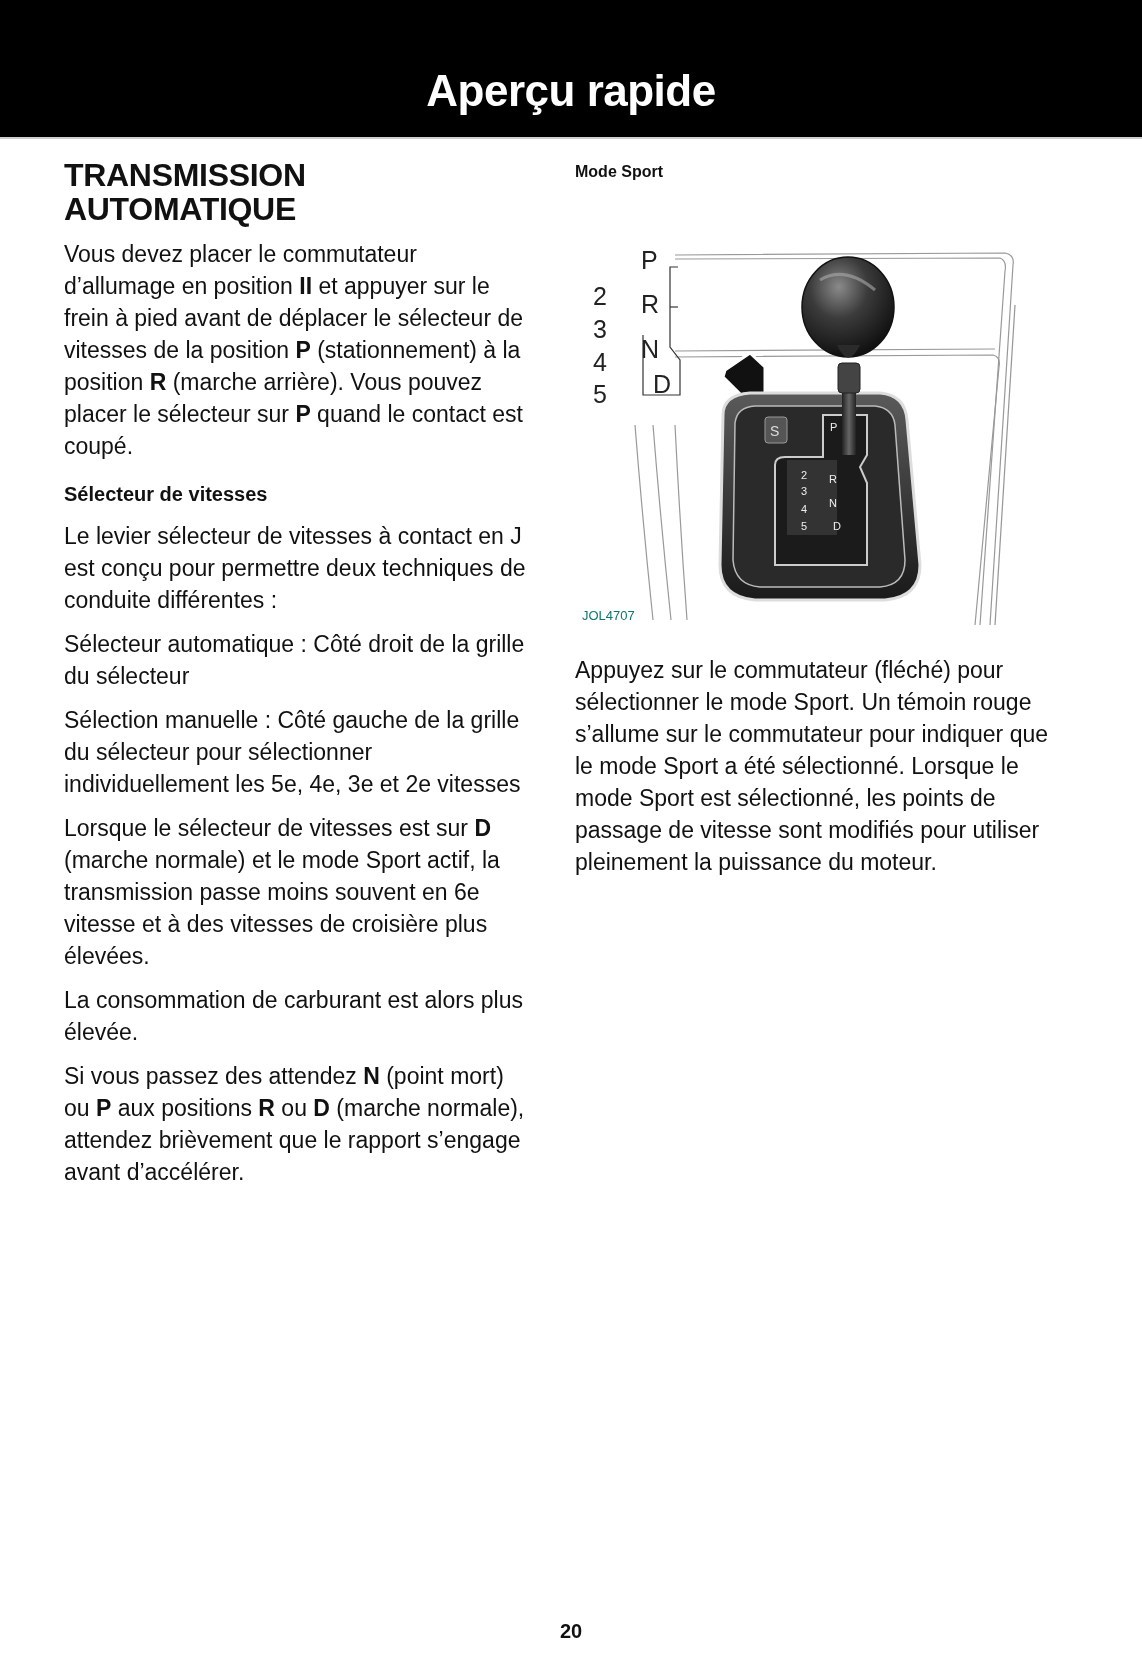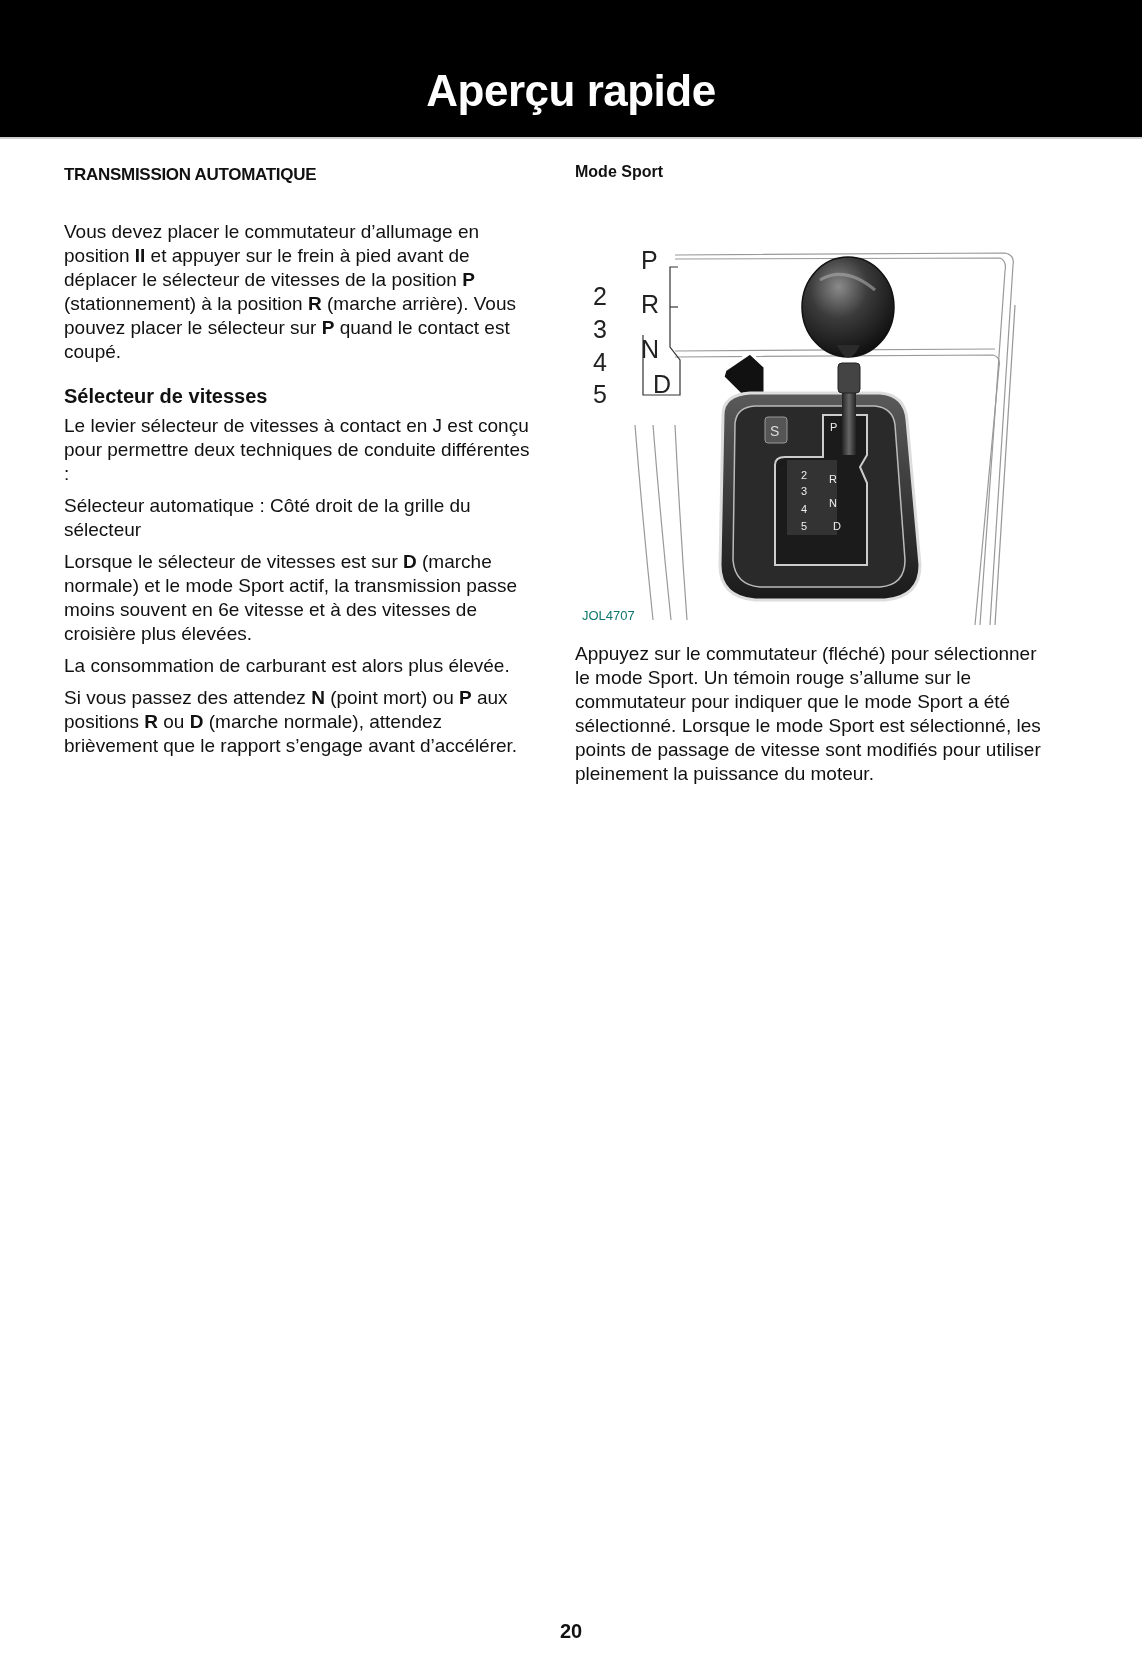--- a/index.html
+++ b/index.html
@@ -7,23 +7,23 @@
            font-family: "Liberation Sans", sans-serif; color: #111; }
     .header-bar { position: absolute; left: 0; top: 0; width: 1142px; height: 137px; background: #000; }
     .header-title { position: absolute; left: 0; right: 0; top: 66px; text-align: center;
                     color: #fff; font-size: 44px; font-weight: bold; letter-spacing: -0.5px;
                     font-family: "Liberation Sans", sans-serif; }
     .header-rule { position: absolute; left: 0; top: 137px; width: 1142px; height: 2px; background: #cfcfcf; }
 
     .col-left { position: absolute; left: 64px; top: 158px; width: 470px; }
     .col-right { position: absolute; left: 575px; top: 158px; width: 470px; }
 
-    .section-title { font-size: 17px; font-weight: bold; margin: 0 0 28px 0; letter-spacing: -0.3px; line-height: 34px; }
+    .section-title { font-size: 32px; font-weight: bold; margin: 0 0 6px 0; letter-spacing: -0.3px; line-height: 34px; }
     .sub-heading { font-size: 20px; font-weight: bold; margin: 0 0 4px 0; line-height: 28px; }
-    .para { font-size: 19px; line-height: 24px; margin: 0 0 8px 0; }
+    .para { font-size: 23px; line-height: 32px; margin: 12px 0 8px 0; }
     .para b { font-weight: bold; }
     .gap { height: 10px; }
     .mode-heading { font-size: 16px; font-weight: bold; margin: 0; line-height: 28px; }
 
     .figure { position: absolute; left: 575px; top: 245px; width: 450px; height: 385px; }
     .fig-caption { position: absolute; left: 582px; top: 608px; font-size: 13px; color: #0f766e; }
 
     .right-text { position: absolute; left: 575px; top: 642px; width: 480px; }
 
     .page-number { position: absolute; left: 0; right: 0; top: 1578px; text-align: center;
@@ -39,20 +39,21 @@
 
 <div class="col-left">
   <div class="section-title">TRANSMISSION AUTOMATIQUE</div>
 
   <p class="para"><span>Vous devez placer le commutateur d’allumage en position </span><b>II</b><span> et appuyer sur le frein à pied avant de déplacer le sélecteur de vitesses de la position </span><b>P</b><span> (stationnement) à la position </span><b>R</b><span> (marche arrière). Vous pouvez placer le sélecteur sur </span><b>P</b><span> quand le contact est coupé.</span></p>
 
   <div class="gap"></div>
   <div class="sub-heading">Sélecteur de vitesses</div>
   <p class="para">Le levier sélecteur de vitesses à contact en J est conçu pour permettre deux techniques de conduite différentes :</p>
   <p class="para">Sélecteur automatique : Côté droit de la grille du sélecteur</p>
+  <p class="para">Sélection manuelle : Côté gauche de la grille du sélecteur pour sélectionner individuellement les 5e, 4e, 3e et 2e vitesses</p>
   <p class="para"><span>Lorsque le sélecteur de vitesses est sur </span><b>D</b><span> (marche normale) et le mode Sport actif, la transmission passe moins souvent en 6e vitesse et à des vitesses de croisière plus élevées.</span></p>
   <p class="para">La consommation de carburant est alors plus élevée.</p>
   <p class="para"><span>Si vous passez des attendez </span><b>N</b><span> (point mort) ou </span><b>P</b><span> aux positions </span><b>R</b><span> ou </span><b>D</b><span> (marche normale), attendez brièvement que le rapport s’engage avant d’accélérer.</span></p>
 </div>
 
 <div class="col-right">
   <div class="mode-heading">Mode Sport</div>
 </div>
 
 <div class="figure">

